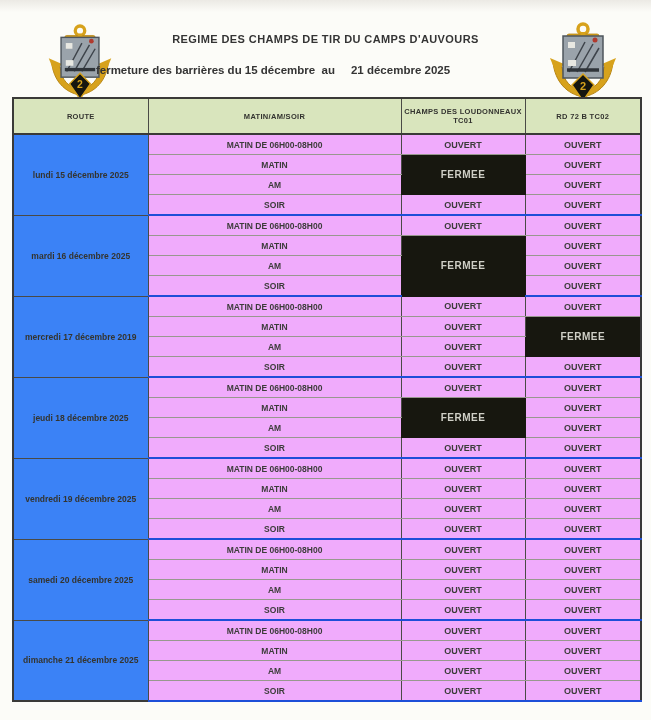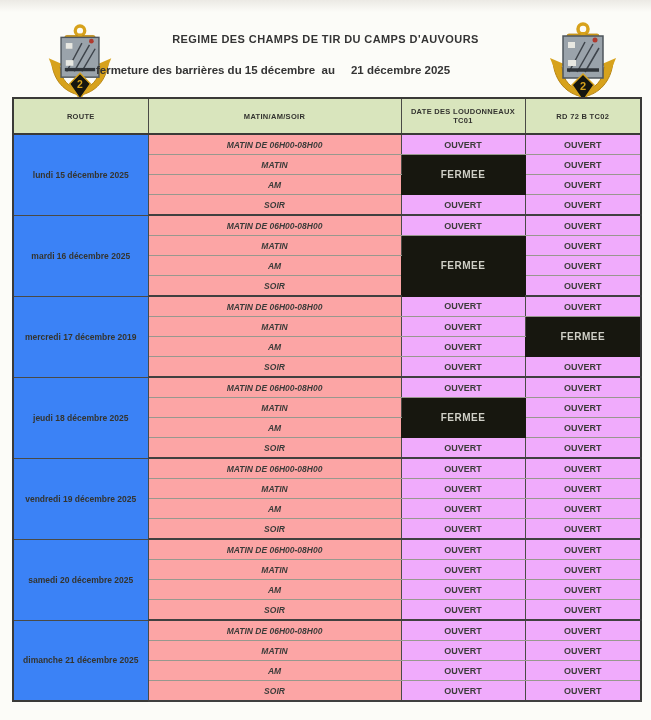--- a/index.html
+++ b/index.html
@@ -41,28 +41,28 @@
     padding:0 2px;text-align:center;vertical-align:middle;
     font-weight:bold;color:#3c3c3a;overflow:hidden;
   }
   .sched thead th{
     height:34px;background:#d9e5bd;font-size:7.5px;
     letter-spacing:.3px;color:#33332f;
     border-bottom:2px solid #3a3a38;
   }
   .sched tbody td{height:19px;font-size:8.5px;}
   td.date-cell{background:#3b82f6;font-size:8.5px;color:#34342f;}
-  td.period-cell{background:#fca5a5;font-style:italic;}
+  td.period-cell{background:#f0abfc;}
   td.status.open{background:#f0abfc;font-size:9px;}
   td.status.closed{
     background:#17170f;color:#cfcfc6;font-size:10px;
     letter-spacing:.5px;border-color:#17170f;
   }
   td.light{border-bottom:1px solid #98988e;}
-  tr.day-end td{border-bottom:2px solid #404040;}
+  tr.day-end td{border-bottom:2px solid #1d4ed8;}
 </style>
 </head>
 <body>
 
 <div class="page">
   <div class="scan-haze"></div>
 
   <span class="crest crest-left">
     <svg width="72" height="80" viewBox="0 0 76 84">
       <circle cx="38" cy="9" r="5" fill="none" stroke="#d7a21c" stroke-width="3.5"></circle>
@@ -108,21 +108,21 @@
     <colgroup>
       <col style="width:135px">
         <col style="width:253px">
         <col style="width:124px">
         <col style="width:116px">
     </colgroup>
     <thead>
       <tr>
         <th>ROUTE</th>
         <th>MATIN/AM/SOIR</th>
-        <th>DATE DES LOUDONNEAUX TC01</th>
+        <th>CHAMPS DES LOUDONNEAUX TC01</th>
         <th>RD 72 B TC02</th>
       </tr>
     </thead>
     <tbody id="sched-body">
         <tr>
           <td class="date-cell" rowspan="4">lundi 15 décembre 2025</td>
           <td class="period-cell light">MATIN DE 06H00-08H00</td>
           <td class="status open light" rowspan="1">OUVERT</td>
           <td class="status open light" rowspan="1">OUVERT</td>
         </tr>

